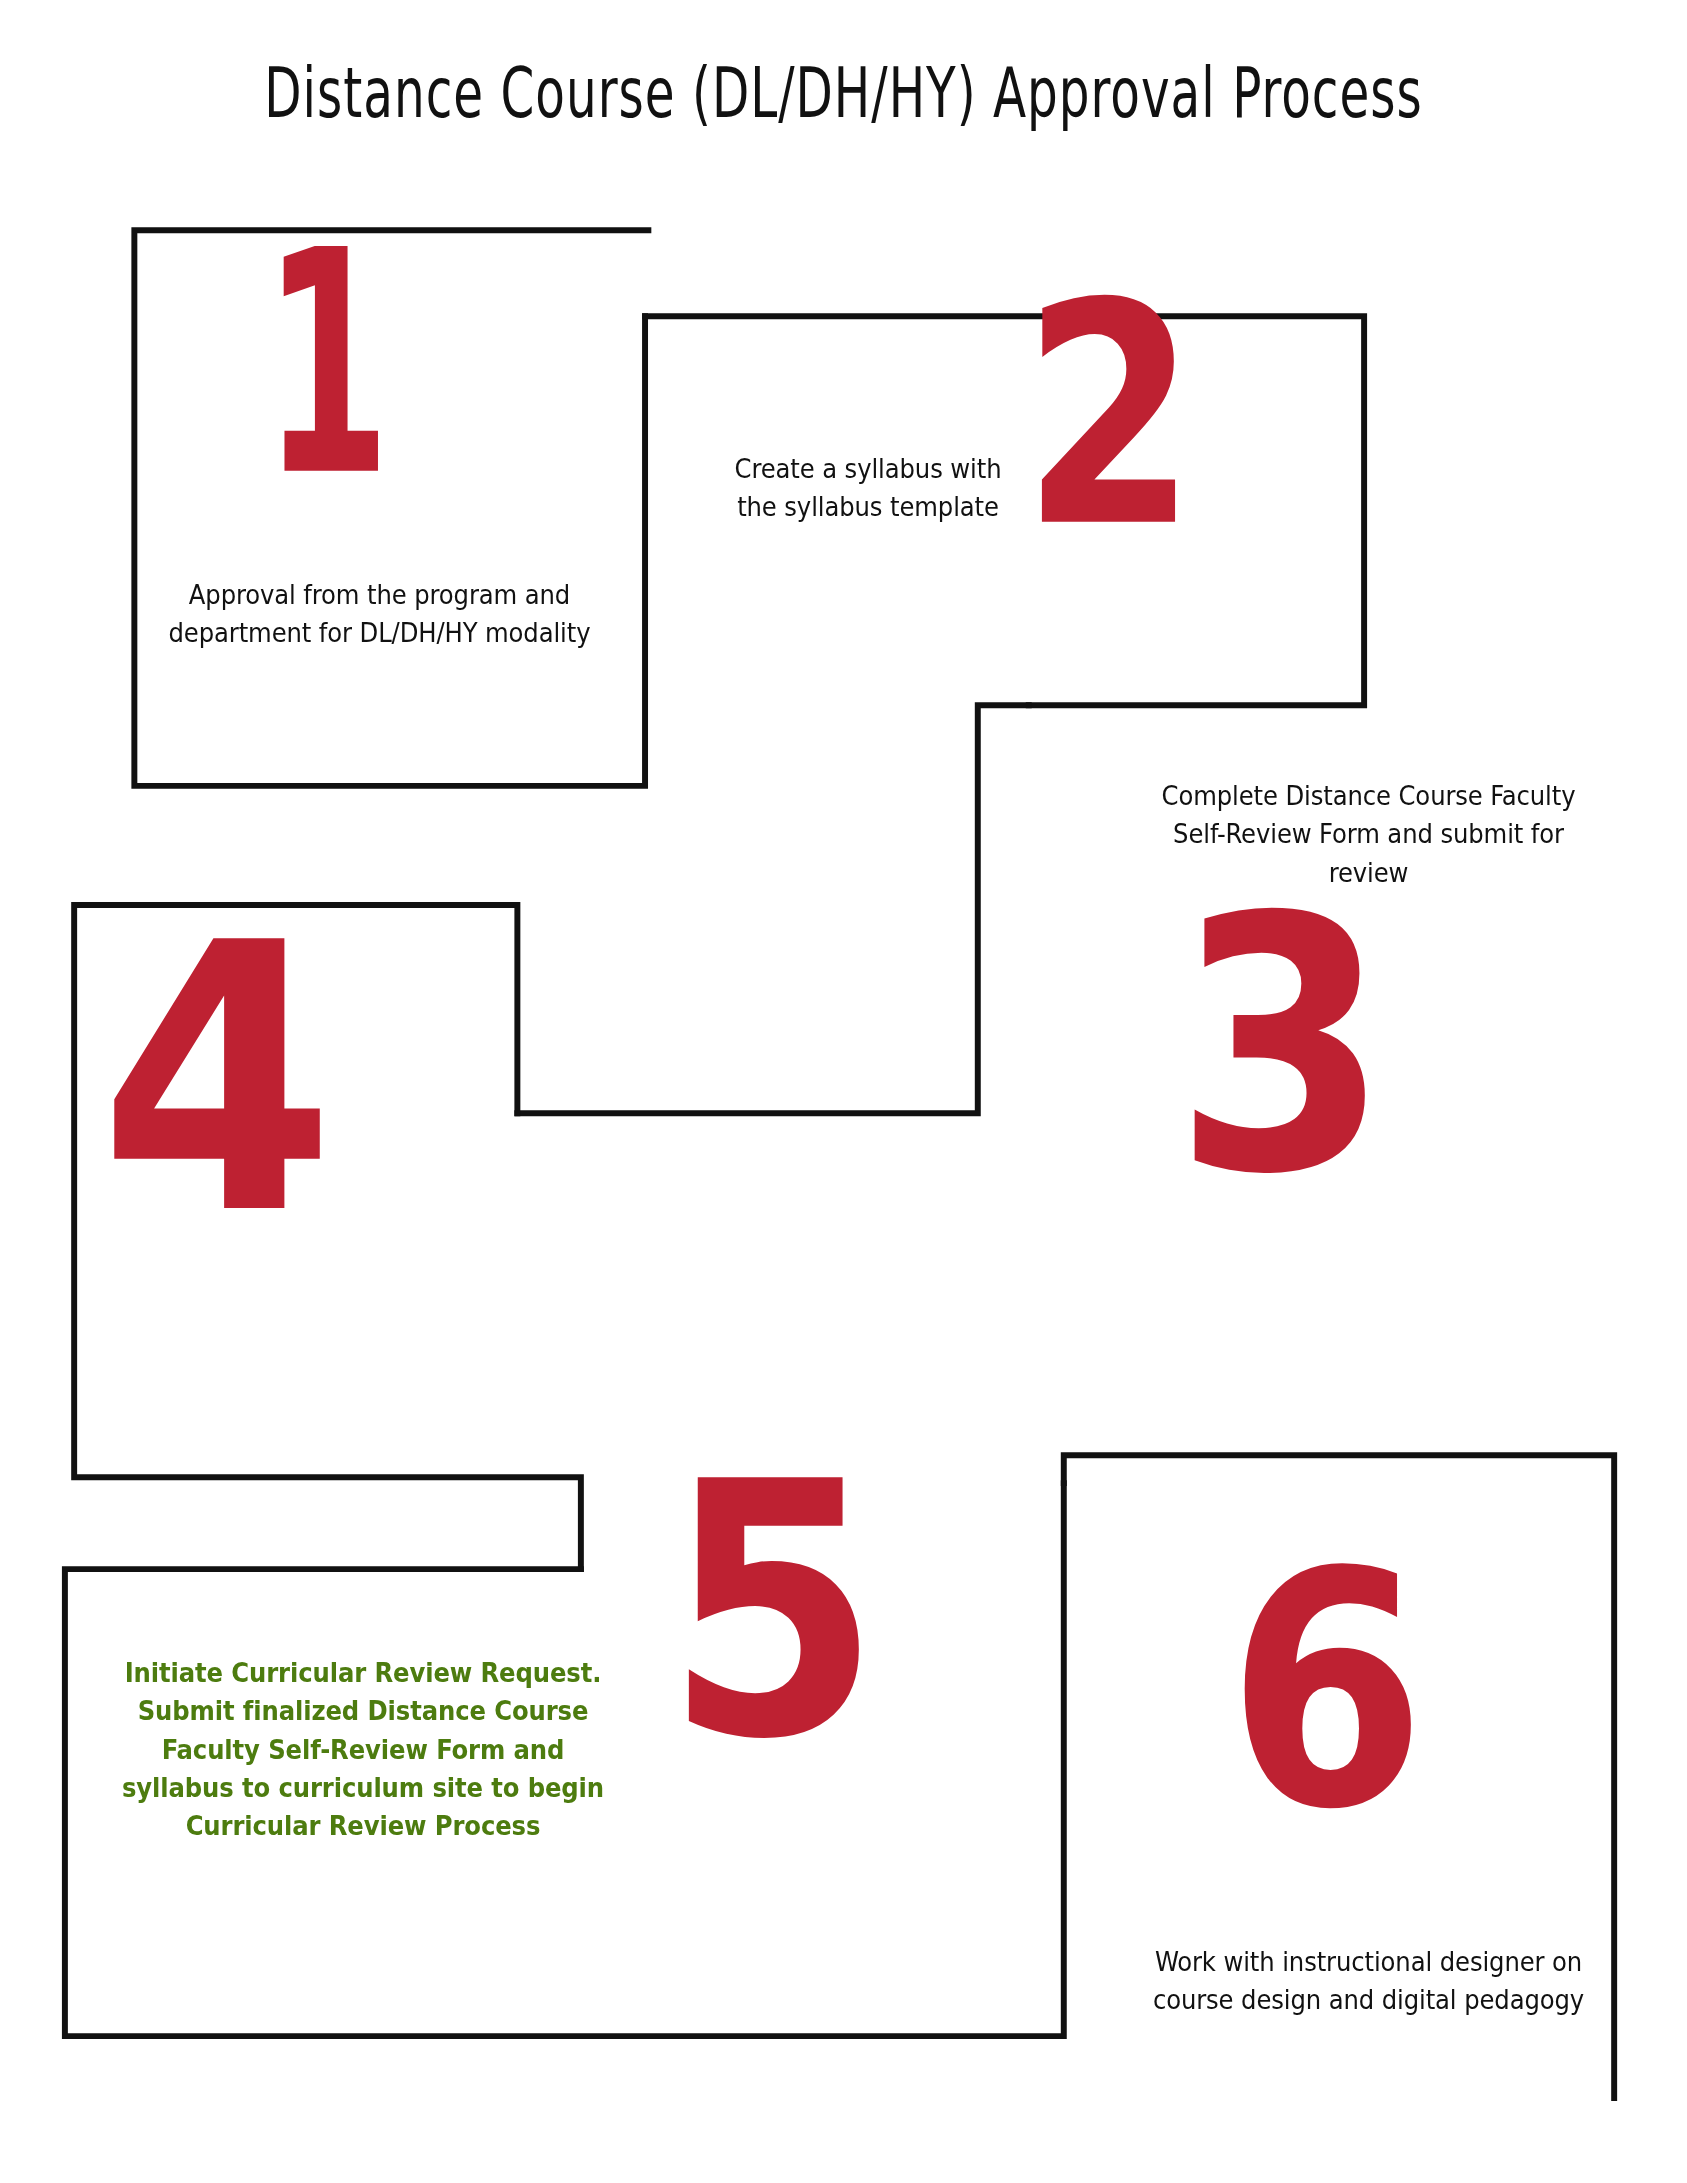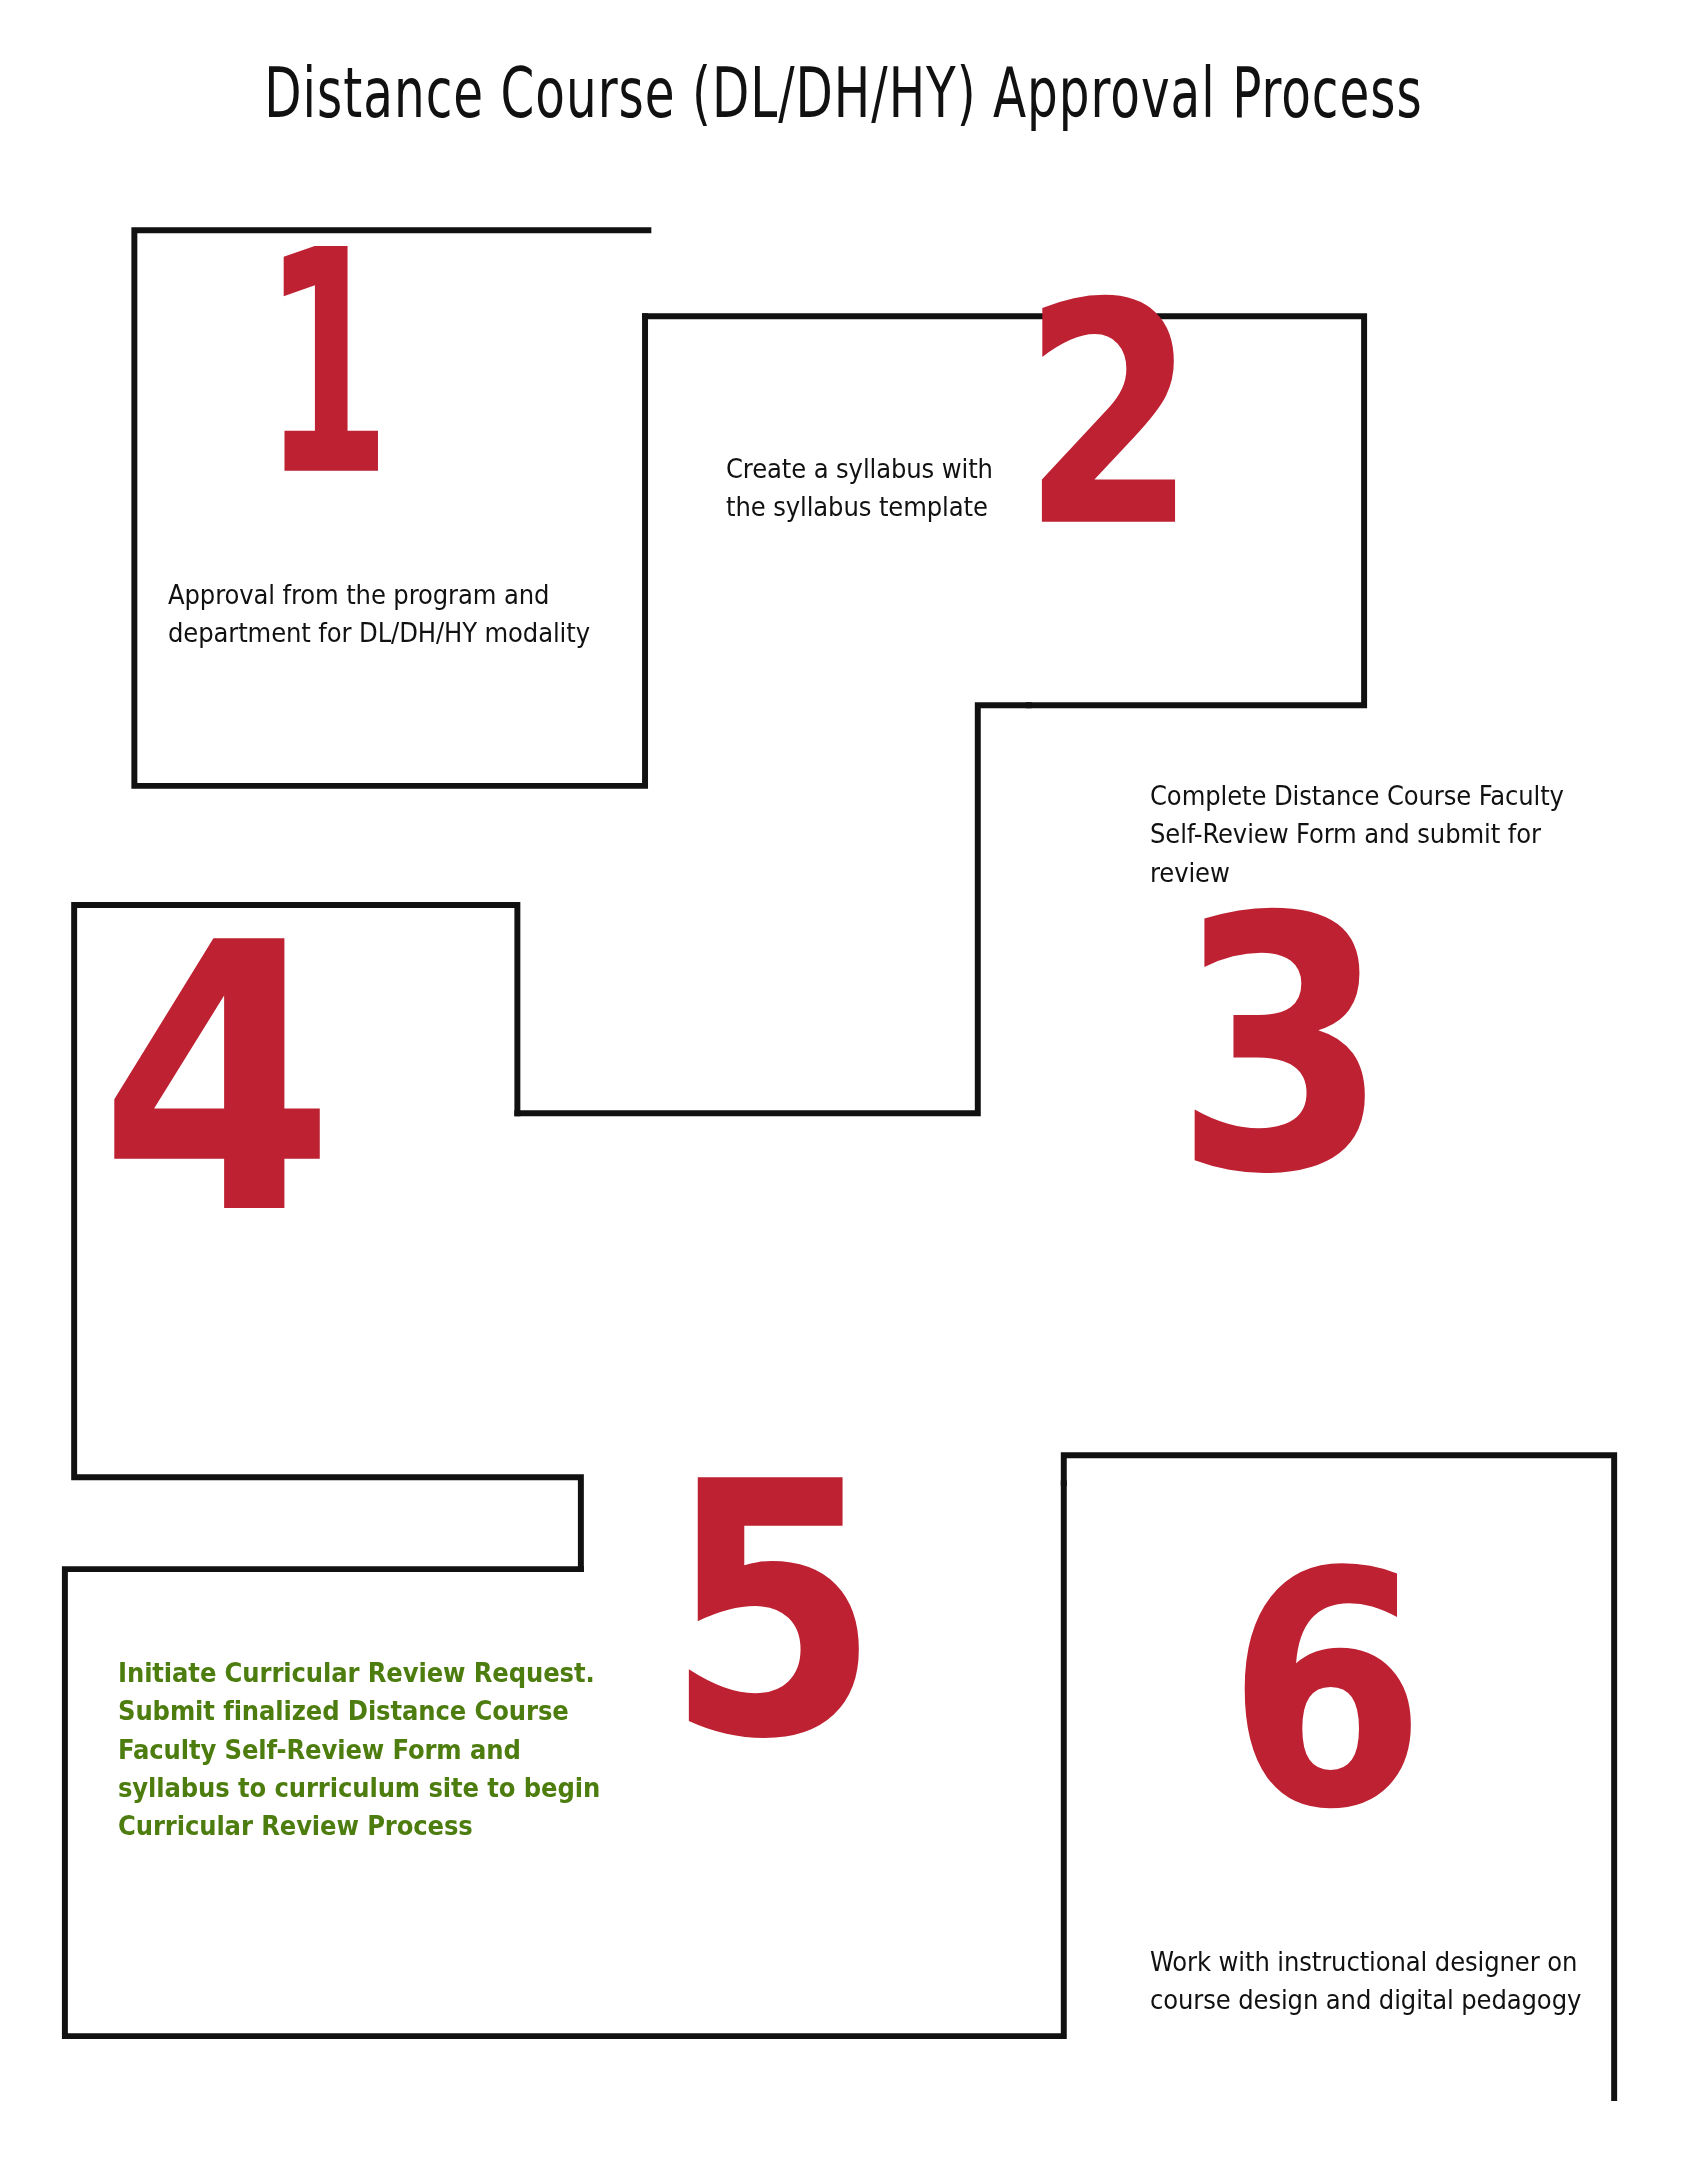--- a/index.html
+++ b/index.html
@@ -46,20 +46,21 @@
     white-space: nowrap;
     user-select: none;
   }
   .step-text {
     position: absolute;
     font-family: "Liberation Sans Narrow", "DejaVu Sans Condensed", "Liberation Sans", sans-serif;
     font-size: 27px;
     line-height: 1.42;
     color: #111111;
     letter-spacing: -0.1px;
+    text-align: center;
   }
   
   #num-1 { left: 263px;  top: 245px;   font-size: 291px; transform: scaleX(0.70) scaleY(1.06); transform-origin: 0 0; }
   #num-2 { left: 1022px; top: 298px;   font-size: 291px; transform: scaleX(0.96) scaleY(1.05); transform-origin: 0 0; }
   #num-3 { left: 1174px; top: 910px;  font-size: 344px; transform: scaleX(1.00) scaleY(1.02); transform-origin: 0 0; }
   #num-4 { left: 99px;  top: 936px;  font-size: 370px; transform: scaleX(1.02) scaleY(1.00); transform-origin: 0 0; }
   #num-5 { left: 665px; top: 1475px;  font-size: 344px; transform: scaleX(1.00) scaleY(1.02); transform-origin: 0 0; }
   #num-6 { left: 1227px; top: 1565px;  font-size: 318px; transform: scaleX(1.00) scaleY(1.02); transform-origin: 0 0; }
 
   

